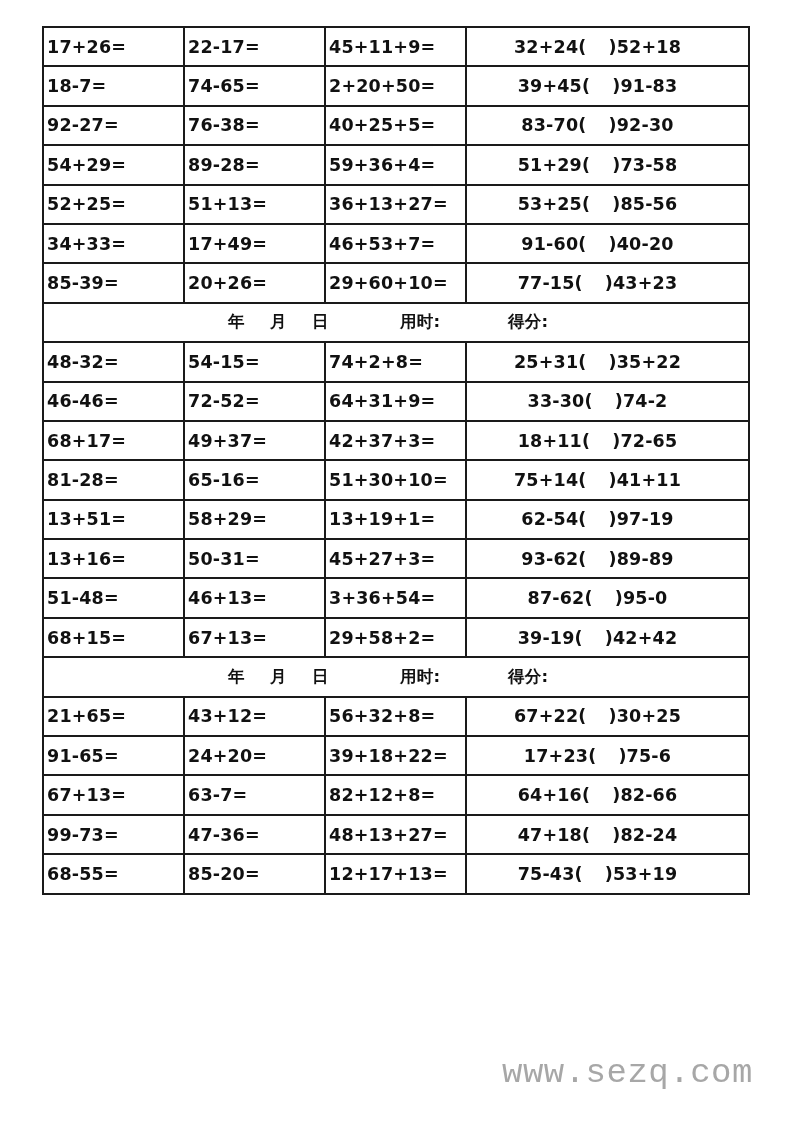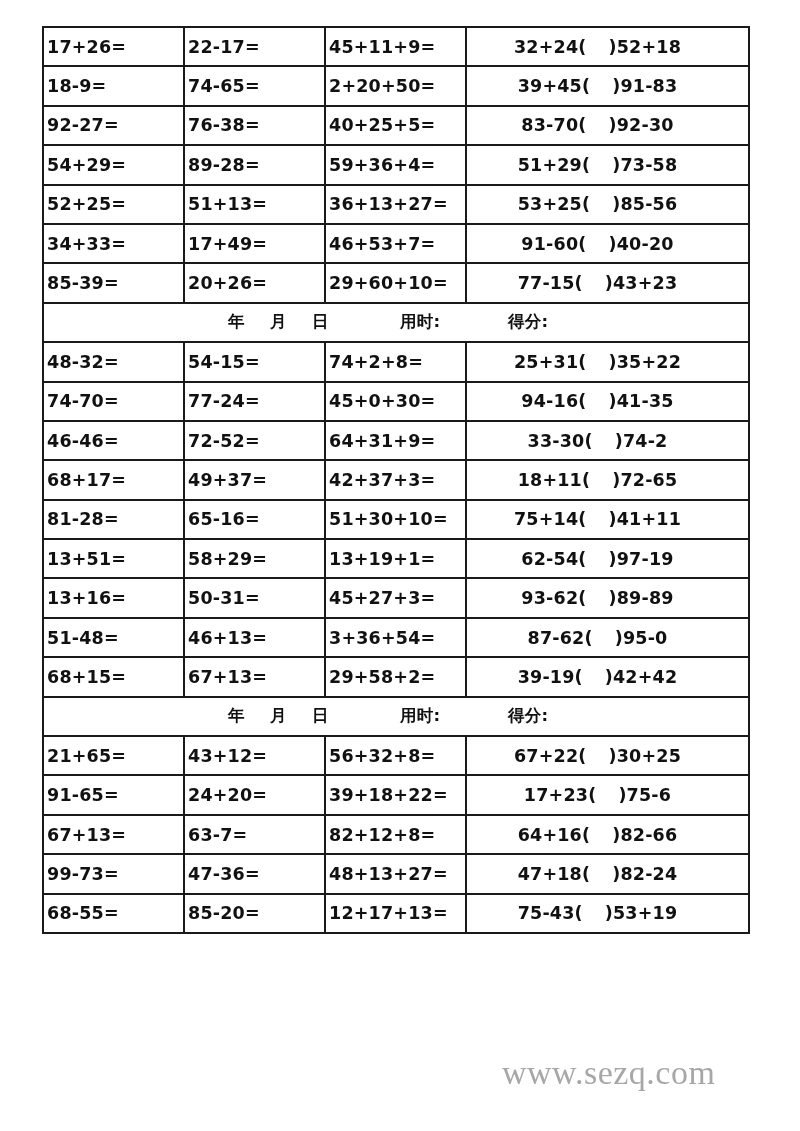--- a/index.html
+++ b/index.html
@@ -62,21 +62,21 @@
     .h-month { left: 226px; }
     .h-day   { left: 268px; }
     .h-time  { left: 356px; }
     .h-score { left: 464px; }
     .watermark {
       position: absolute;
       left: 502px;
       top: 1054px;
       font-size: 34px;
       color: rgba(120,120,120,0.65);
-      font-family: Liberation Serif, serif;
+      font-family: Liberation Mono, monospace;
       letter-spacing: 0.5px;
       pointer-events: none;
     }
   </style>
 </head>
 <body>
 
 <table class="sheet">
   <colgroup>
     <col class="c1">
@@ -85,21 +85,21 @@
       <col class="c4">
   </colgroup>
   <tbody id="sheet-body">
       <tr>
         <td>17+26=</td>
         <td>22-17=</td>
         <td>45+11+9=</td>
         <td class="cmp"><span>32+24(</span><span class="blank"></span><span>)52+18</span></td>
       </tr>
       <tr>
-        <td>18-9=</td>
+        <td>18-7=</td>
         <td>74-65=</td>
         <td>2+20+50=</td>
         <td class="cmp"><span>39+45(</span><span class="blank"></span><span>)91-83</span></td>
       </tr>
       <tr>
         <td>92-27=</td>
         <td>76-38=</td>
         <td>40+25+5=</td>
         <td class="cmp"><span>83-70(</span><span class="blank"></span><span>)92-30</span></td>
       </tr>
@@ -136,26 +136,20 @@
           <span class="h-score">得分:</span>
         </td>
       </tr>
       <tr>
         <td>48-32=</td>
         <td>54-15=</td>
         <td>74+2+8=</td>
         <td class="cmp"><span>25+31(</span><span class="blank"></span><span>)35+22</span></td>
       </tr>
       <tr>
-        <td>74-70=</td>
-        <td>77-24=</td>
-        <td>45+0+30=</td>
-        <td class="cmp"><span>94-16(</span><span class="blank"></span><span>)41-35</span></td>
-      </tr>
-      <tr>
         <td>46-46=</td>
         <td>72-52=</td>
         <td>64+31+9=</td>
         <td class="cmp"><span>33-30(</span><span class="blank"></span><span>)74-2</span></td>
       </tr>
       <tr>
         <td>68+17=</td>
         <td>49+37=</td>
         <td>42+37+3=</td>
         <td class="cmp"><span>18+11(</span><span class="blank"></span><span>)72-65</span></td>

